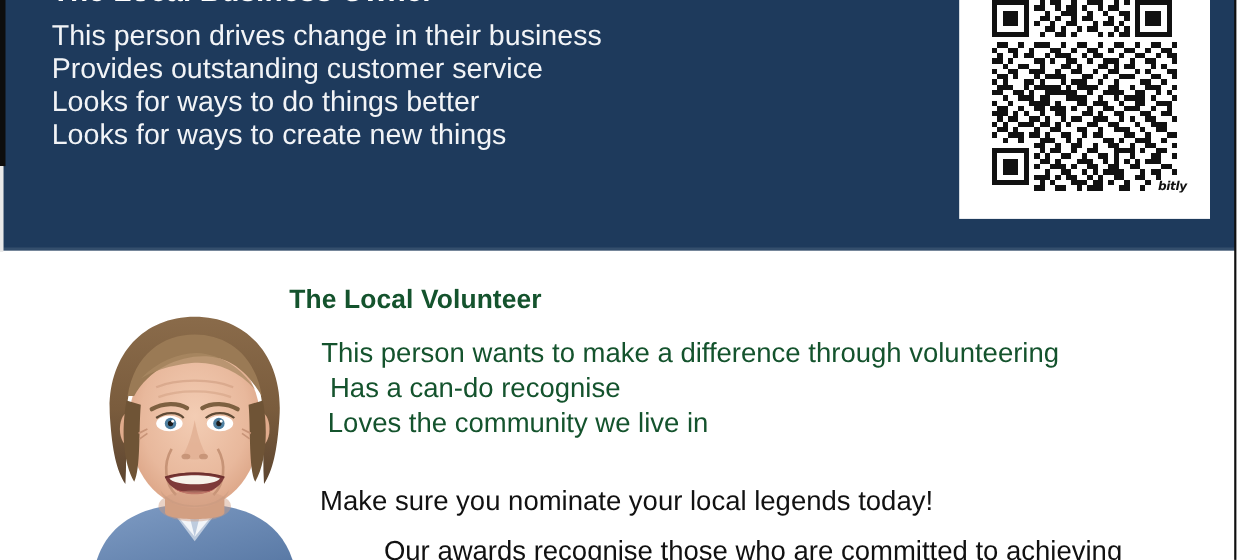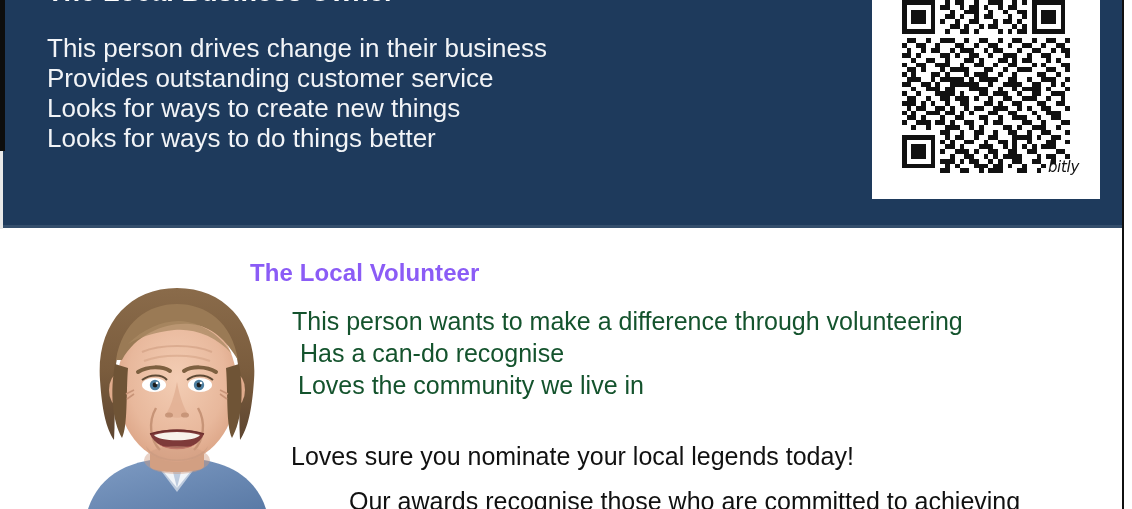--- a/index.html
+++ b/index.html
@@ -55,21 +55,20 @@
   
   .owner-title{
     position:absolute; left:44px; top:-23px;
     font-size:27px; font-weight:bold; color:#ffffff;
     letter-spacing:.1px; white-space:nowrap;
   }
 
   .owner-list{
     position:absolute; left:44px; top:17px;
     list-style:none;
-    margin-top:16px;
   }
   .owner-list li{
     font-size:26px; line-height:30px;
     color:#f2f4f7; white-space:nowrap;
     font-weight:400;
   }
 
   
   .qr-card{
     position:absolute; left:872px; top:-12px;
@@ -79,43 +78,43 @@
   }
   .qr-wrap{
     position:relative;
     width:190px; height:178px;
     margin:2px auto 0 auto;
   }
   .qr-canvas{ display:block; width:190px; height:178px; }
   .qr-brand{
     position:absolute; right:2px; bottom:2px;
     font-family:"DejaVu Sans", sans-serif;
-    font-size:15px; font-weight:normal; font-style:italic;
+    font-size:11px; font-weight:bold; font-style:italic;
     color:#111; letter-spacing:-.3px;
   }
 
   
   .white-panel{
     position:absolute; left:3px; top:228px;
     width:1120px; height:281px;
     background:#ffffff;
     overflow:hidden;
   }
 
   
   .portrait{
     position:absolute; left:67px; top:40px;
     width:214px; height:241px;
     overflow:hidden;
   }
   .portrait svg{ display:block; }
 
   .volunteer-title{
-    position:absolute; left:250px; top:259px;
-    font-size:24px; font-weight:bold; color:#8b5cf6;
+    position:absolute; left:263px; top:259px;
+    font-size:24px; font-weight:bold; color:#14532d;
     letter-spacing:.1px; white-space:nowrap;
     z-index:6;
   }
   .volunteer-list{
     position:absolute; left:0; top:305px;
     list-style:none; z-index:6;
   }
   .volunteer-list li{
     font-size:25px; line-height:32px;
     color:#14532d; white-space:nowrap;
@@ -141,22 +140,22 @@
 
 <div id="poster">
 
   <section class="navy-panel">
 
     <div class="owner-title">The Local Business Owner</div>
 
     <ul class="owner-list">
       <li>This person drives change in their business</li>
       <li>Provides outstanding customer service</li>
+      <li>Looks for ways to do things better</li>
       <li>Looks for ways to create new things</li>
-      <li>Looks for ways to do things better</li>
     </ul>
 
     <div class="panel-shadow"></div>
   </section>
 
   <div class="qr-card">
     <div class="qr-wrap">
       <svg class="qr-canvas" viewBox="0 0 37 37" shape-rendering="crispEdges" aria-hidden="true">
         <rect width="37" height="37" fill="#ffffff"></rect>
         <g fill="#111111">
@@ -573,21 +572,21 @@
   </section>
 
   <div class="volunteer-title">The Local Volunteer</div>
 
   <ul class="volunteer-list">
     <li class="l0">This person wants to make a difference through volunteering</li>
     <li class="l2">Has a can-do recognise</li>
     <li class="l3">Loves the community we live in</li>
   </ul>
 
-  <div class="cta-line">Loves sure you nominate your local legends today!</div>
+  <div class="cta-line">Make sure you nominate your local legends today!</div>
 
   <div class="footer-line">Our awards recognise those who are committed to achieving</div>
 
   <div class="edge-nick-left"></div>
   <div class="edge-line-left"></div>
   <div class="edge-rule-right"></div>
 
 </div>
 
 </body></html>

